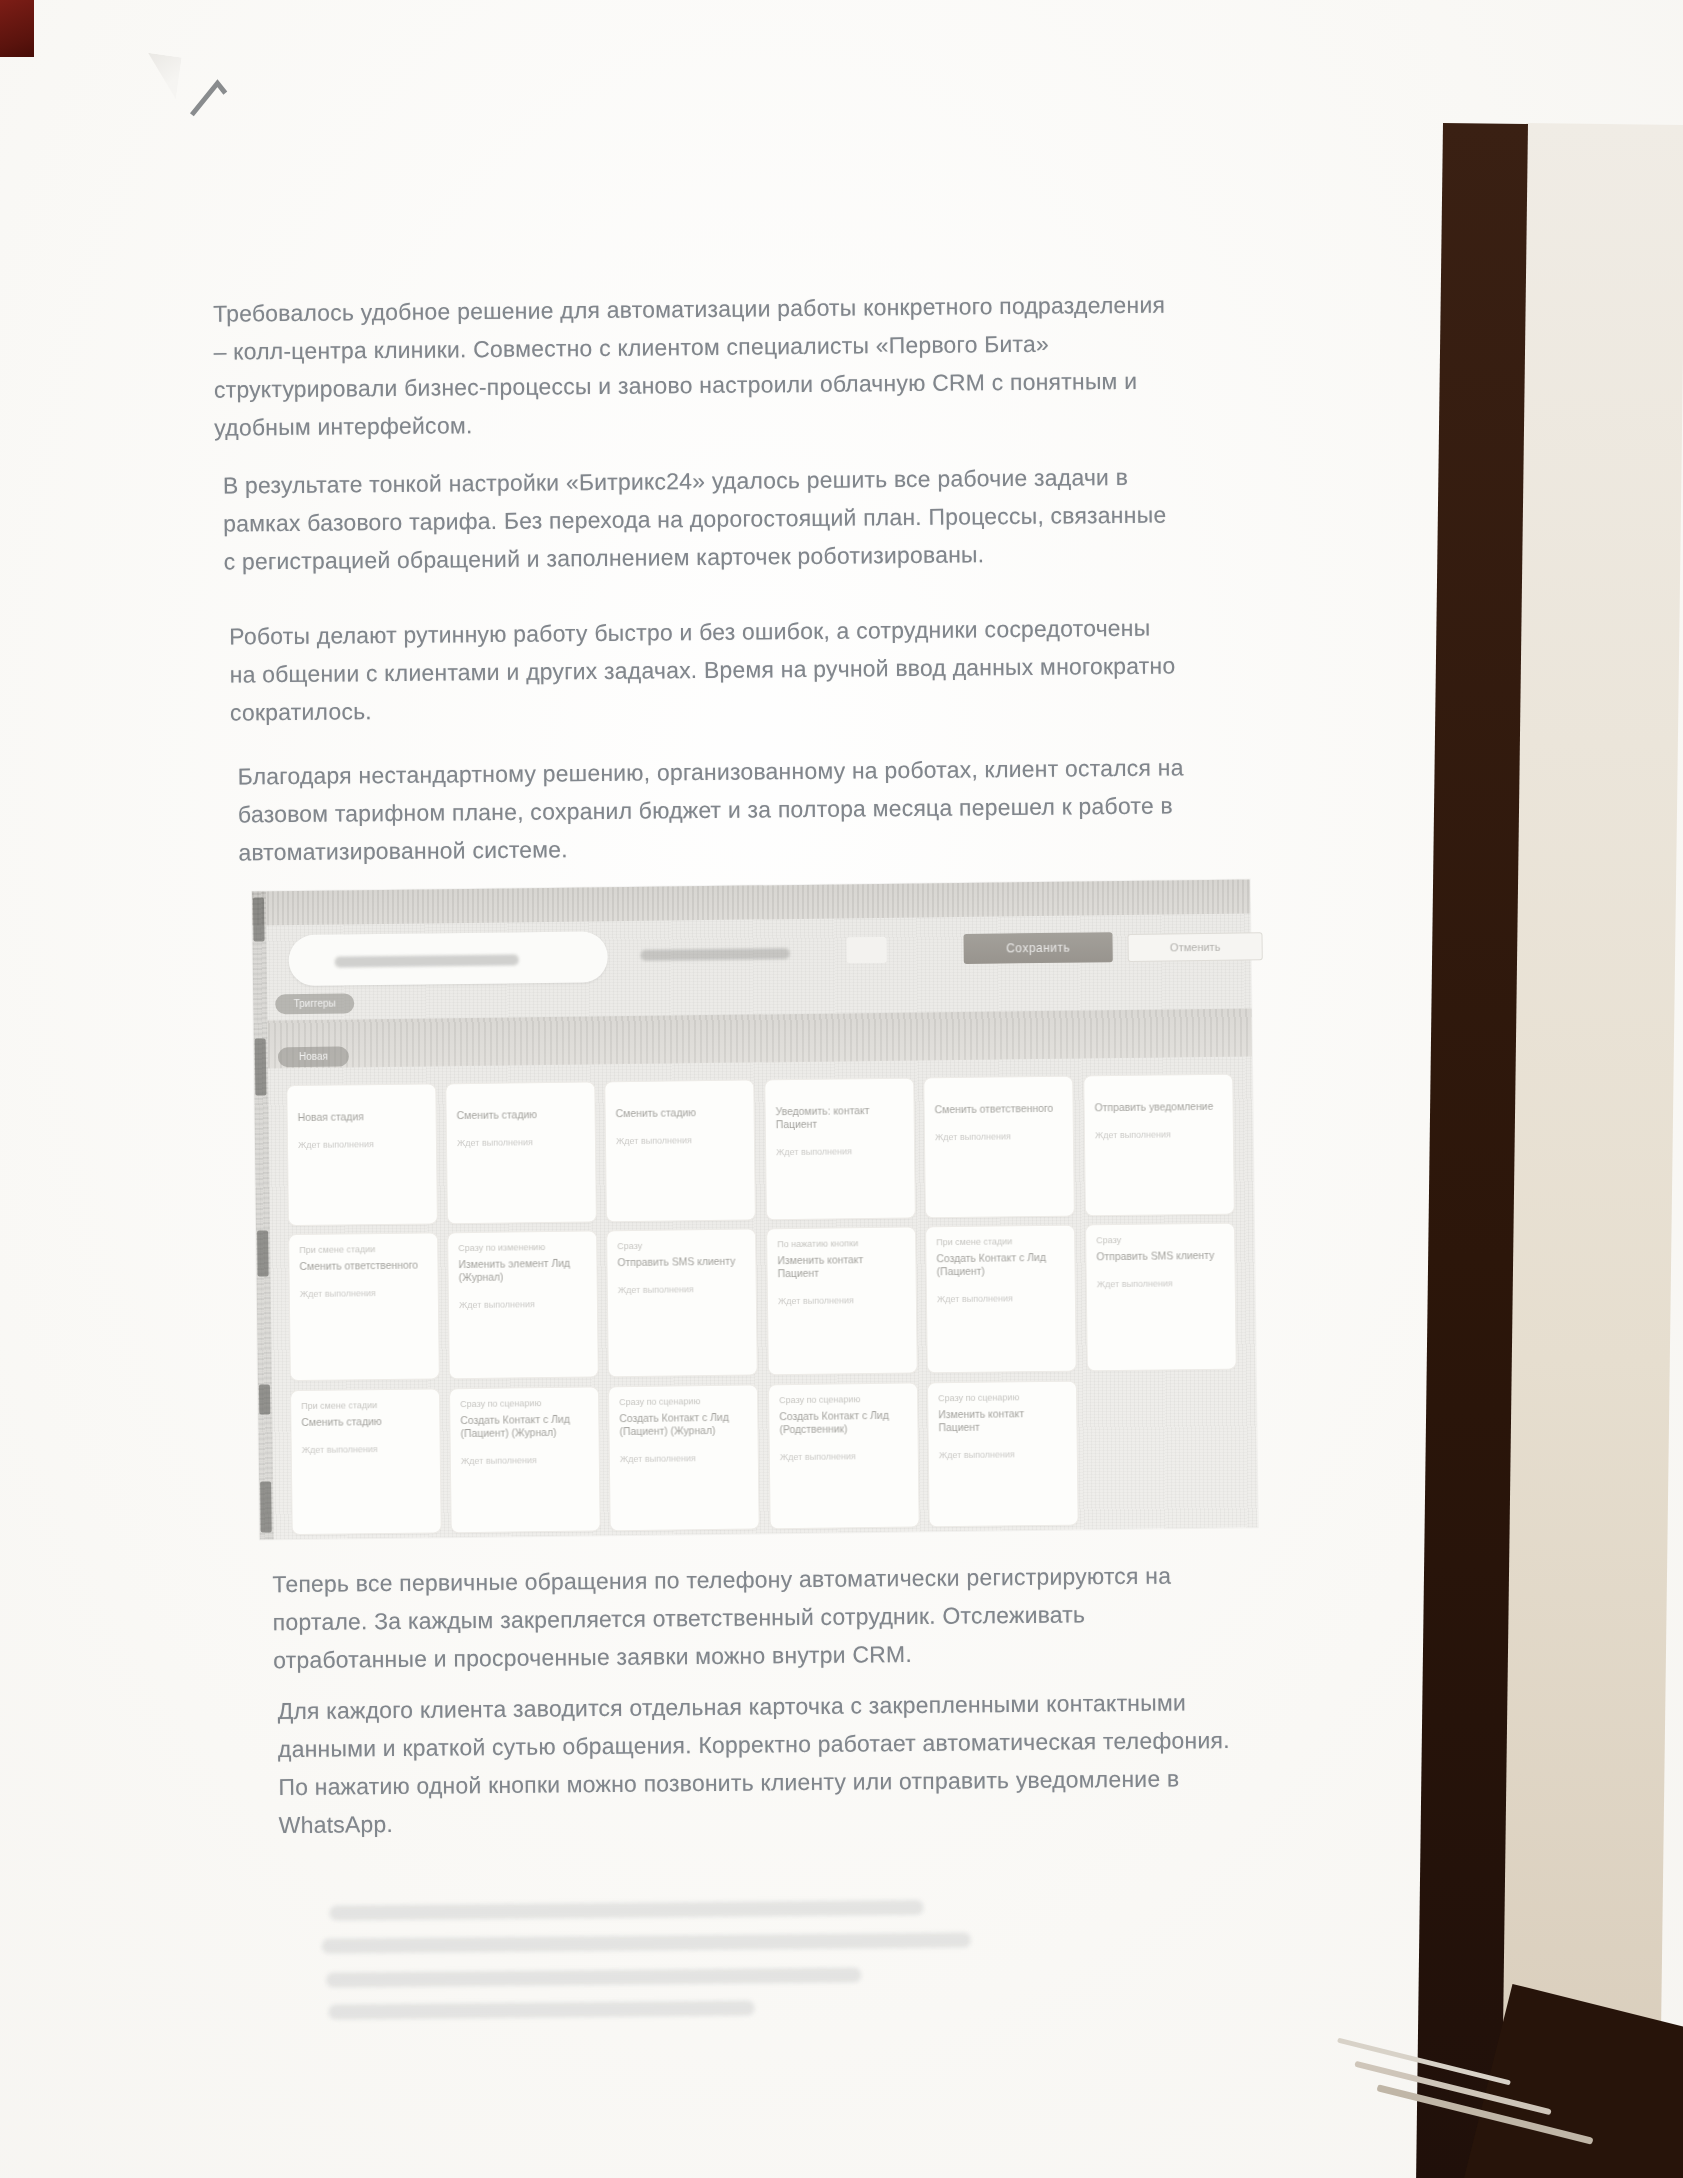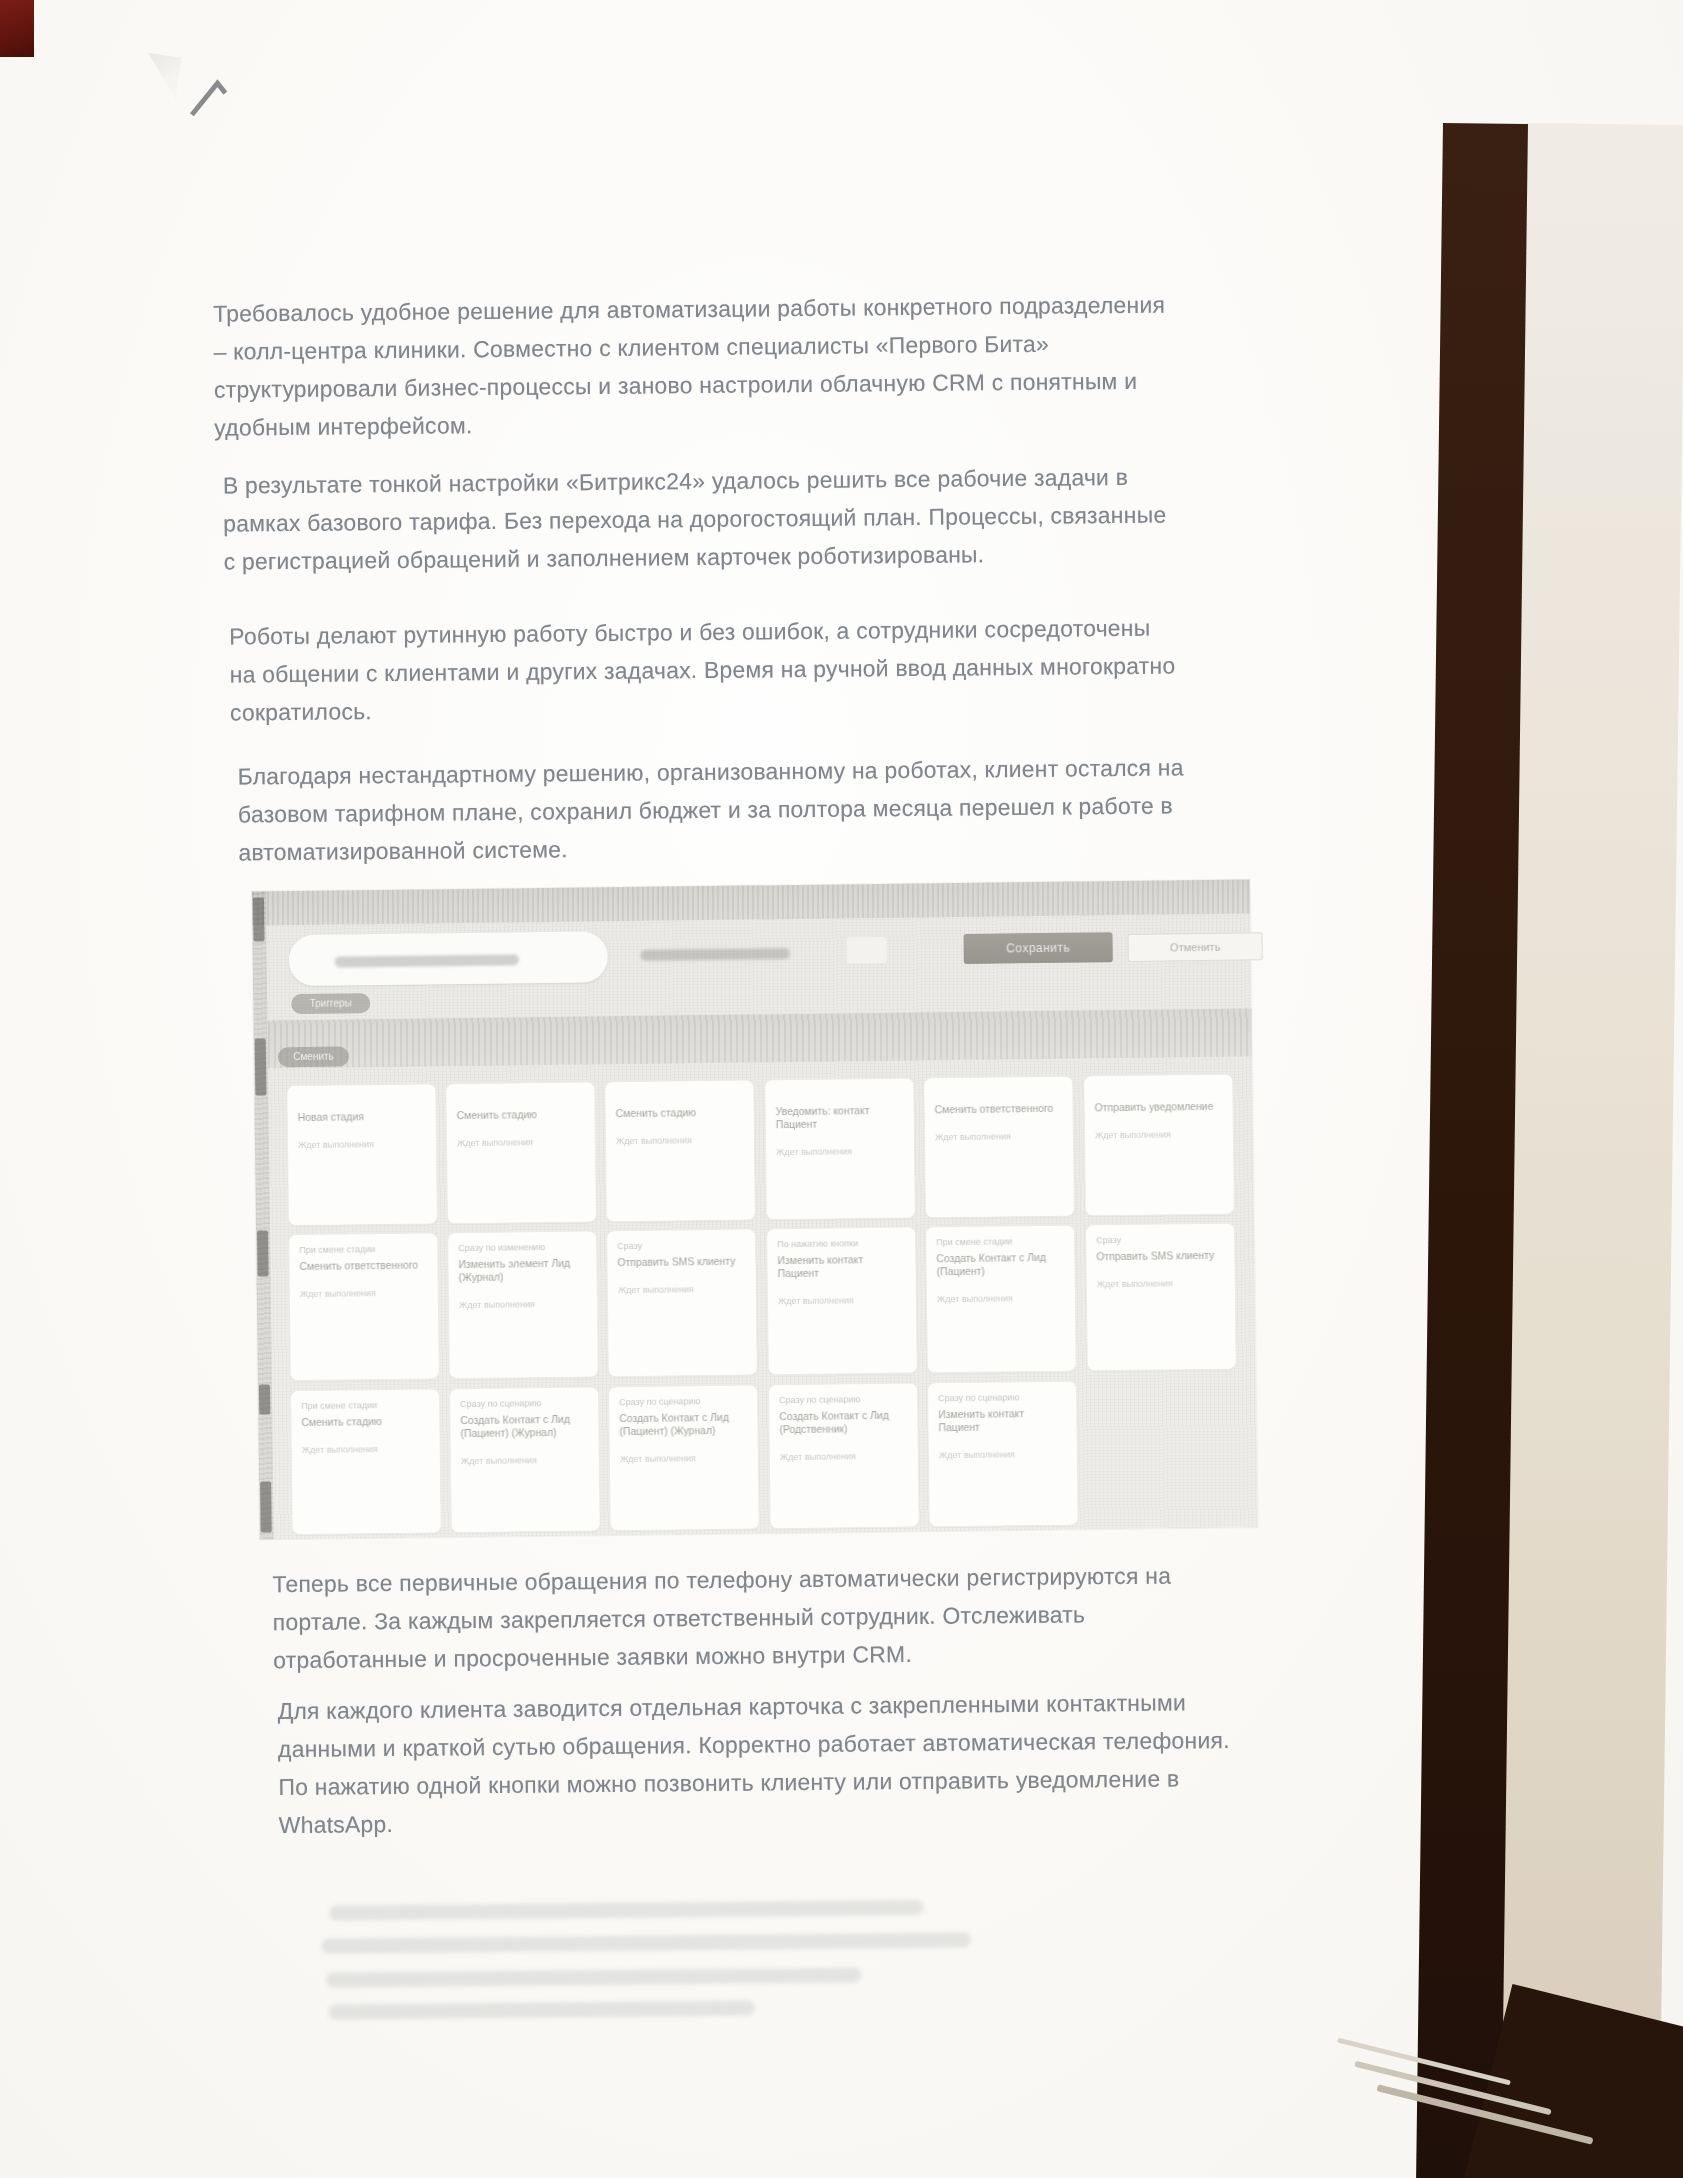--- a/index.html
+++ b/index.html
@@ -63,21 +63,21 @@
   .btn-light span{display:block;text-align:center;line-height:26px;font-size:11px;
     color:rgba(140,138,133,.65);filter:blur(0.3px);}
   .chip{position:absolute;left:594px;top:53px;width:40px;height:26px;border-radius:3px;background:#f3f2ef;}
   .stage-band{position:absolute;left:14px;top:129px;width:984px;height:48px;
     background:
       repeating-linear-gradient(90deg, rgba(80,80,76,.09) 0 2px, transparent 2px 6px),
       linear-gradient(#dad8d4,#e2e0dc);}
   .pill{position:absolute;height:20px;border-radius:10px;background:rgba(148,146,141,.6);z-index:3;}
   .pill span{display:block;text-align:center;line-height:20px;font-size:10px;
     color:rgba(255,255,255,.82);filter:blur(0.5px);}
-  .pill-triggers{left:38px;top:103px;width:79px;}
+  .pill-triggers{left:22px;top:103px;width:79px;}
   .pill-robots{left:24px;top:156px;width:71px;}
   .card{position:absolute;width:150px;background:#fdfdfb;border:1px solid #edebe7;
     border-radius:8px;box-sizing:border-box;padding:10px 10px 0 10px;
     box-shadow:0 1px 2px rgba(0,0,0,.025);}
   .card > div{filter:blur(0.3px);}
   .c-h{font-size:9px;line-height:11px;color:rgba(163,161,156,.62);min-height:11px;}
   .c-t{font-size:10.4px;line-height:13px;color:rgba(134,132,127,.75);margin-top:4px;}
   .c-f{font-size:9px;line-height:11px;color:rgba(163,161,156,.55);margin-top:16px;}
   .ghost{position:absolute;border-radius:7px;background:rgba(110,116,122,.16);filter:blur(2.2px);}
 </style>
@@ -143,21 +143,21 @@
     </div>
     <div class="btn-light">
       <span>Отменить</span>
     </div>
 
     <div class="stage-band"></div>
     <div class="pill pill-triggers">
       <span>Триггеры</span>
     </div>
     <div class="pill pill-robots">
-      <span>Сменить</span>
+      <span>Новая</span>
     </div>
 
     <div class="card" style="left:32px;top:194px;height:141px;">
       <div class="c-h"></div>
       <div class="c-t">Новая стадия</div>
       <div class="c-f">Ждет выполнения</div>
     </div>
     <div class="card" style="left:191px;top:194px;height:141px;">
       <div class="c-h"></div>
       <div class="c-t">Сменить стадию</div>

